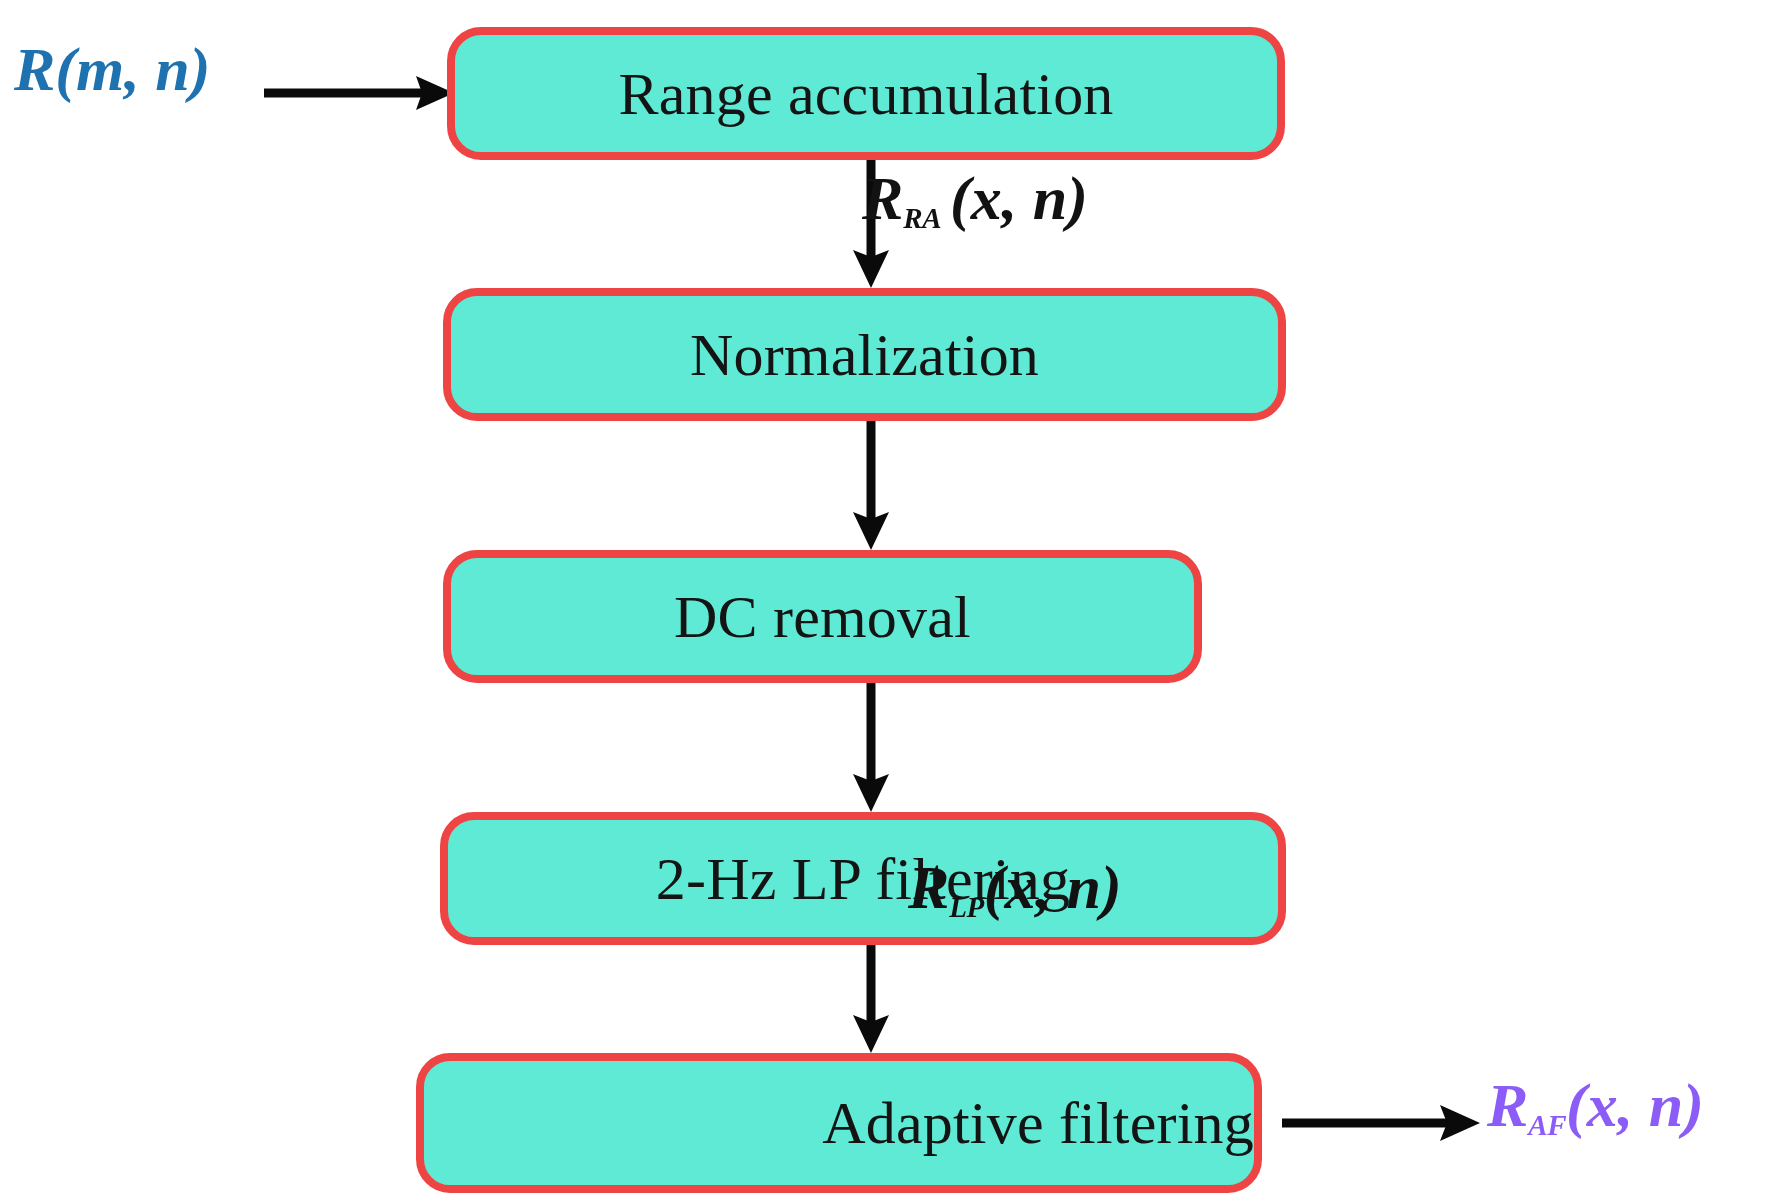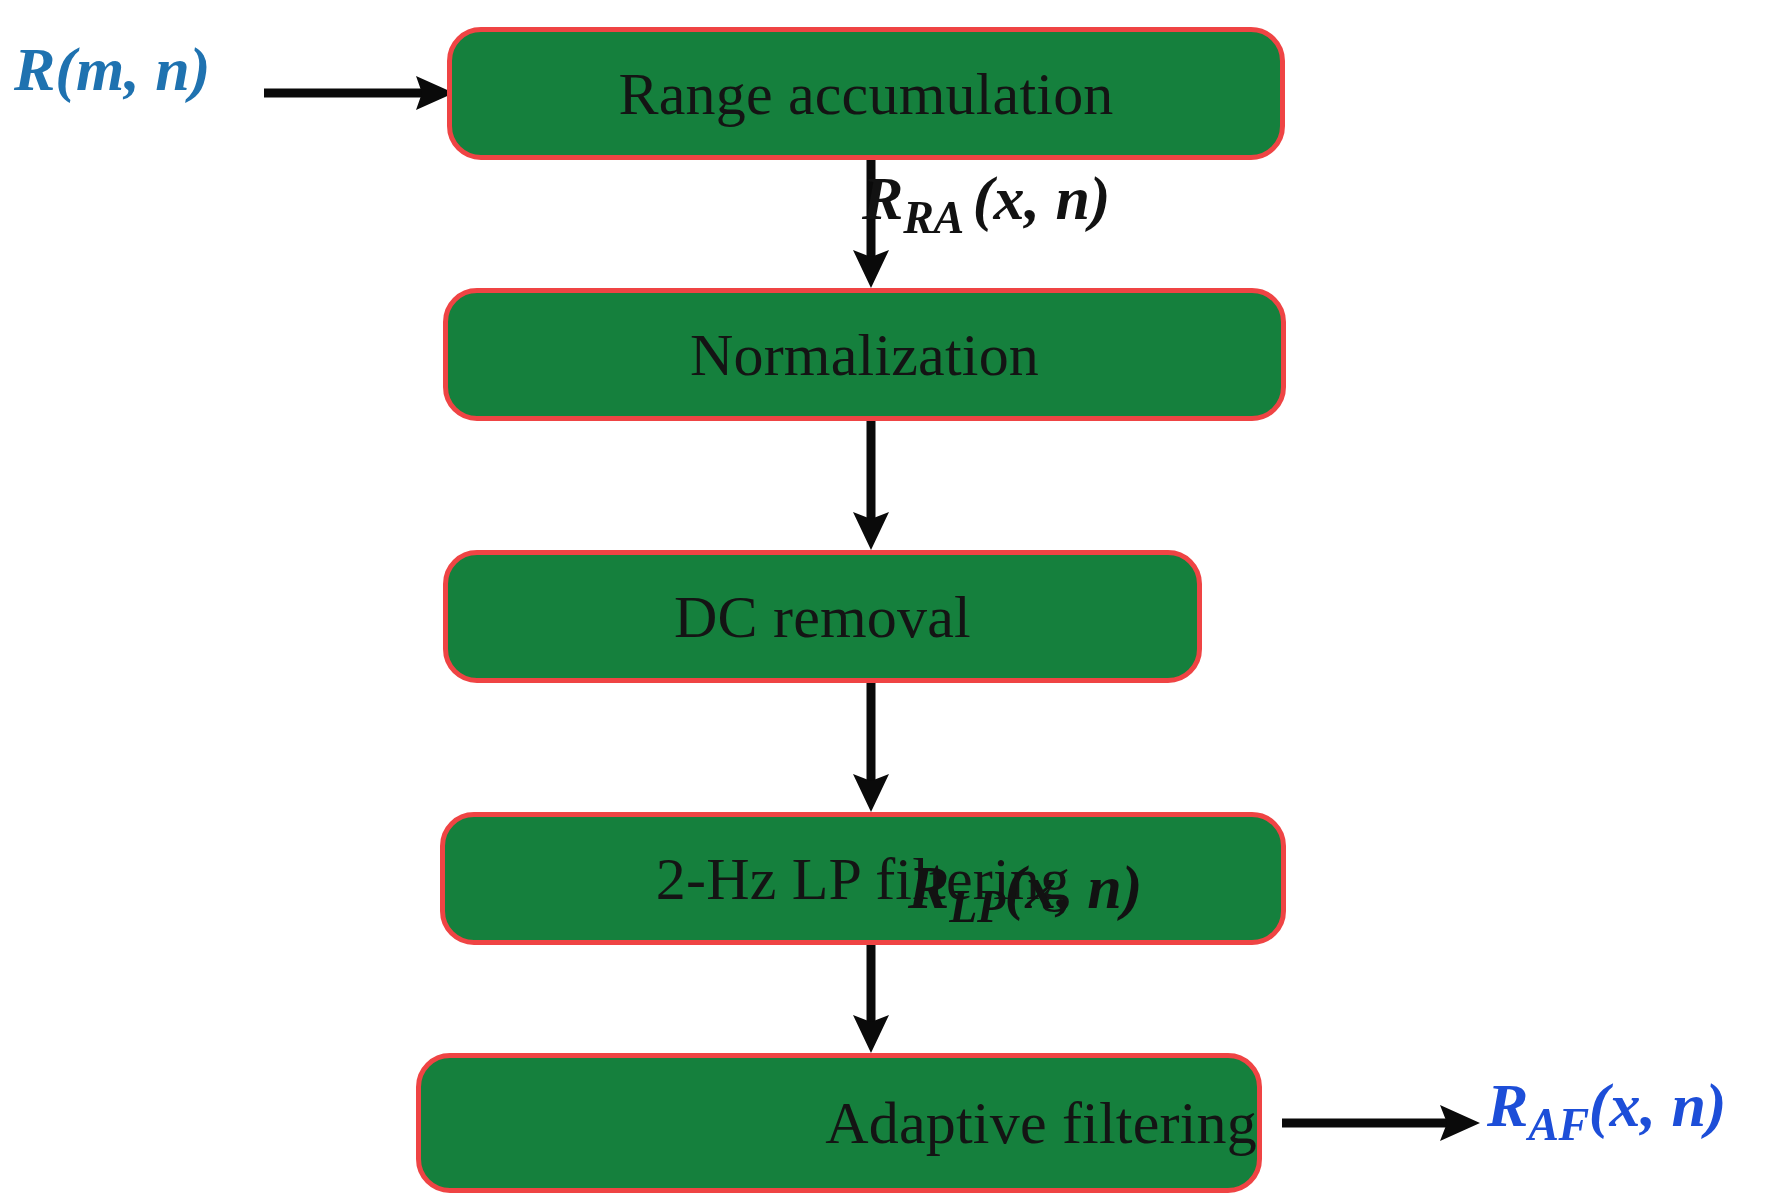--- a/index.html
+++ b/index.html
@@ -21,22 +21,22 @@
     left: 0;
     top: 0;
     width: 1776px;
     height: 1197px;
   }
 
   
   .proc-box {
     position: absolute;
     box-sizing: border-box;
-    background: #15803d;
-    border: 5px solid #ef4444;
+    background: #5eead4;
+    border: 8px solid #ef4444;
     border-radius: 34px;
     display: flex;
     align-items: center;
     justify-content: center;
   }
   .proc-label {
     font-family: "Liberation Serif", "DejaVu Serif", serif;
     font-size: 60px;
     font-weight: 400;
     color: #141414;
@@ -78,31 +78,31 @@
   .sig-label {
     position: absolute;
     font-family: "Liberation Serif", "DejaVu Serif", serif;
     font-style: italic;
     font-weight: 700;
     color: #121212;
     white-space: nowrap;
     line-height: 1;
   }
   .sig-label .base  { font-size: 62px; }
-  .sig-label .sub   { font-size: 46px; vertical-align: -0.30em; letter-spacing: -0.5px; }
+  .sig-label .sub   { font-size: 29px; vertical-align: -0.30em; letter-spacing: -0.5px; }
   .sig-label .args  { font-size: 62px; text-align: right; }
   .sig-label .gap   { display: inline-block; width: 9px; }
 
   #label-input {
     left: 14px;  top: 38px;
     color: #1F72B0;
   }
   #label-output {
     left: 1487px; top: 1074px;
-    color: #1d4ed8;
+    color: #8b5cf6;
   }
 
   #label-ra { left: 862px; top: 167px; }
   #label-n  { left: 862px; top: 403px; }
   #label-dc { left: 862px; top: 625px; }
   #label-lp { left: 862px; top: 856px; margin-left: 46px; }
 
   .arrow-line { stroke: #0a0a0a; stroke-width: 9; }
   .arrow-head { fill: #0a0a0a; }
 </style>

